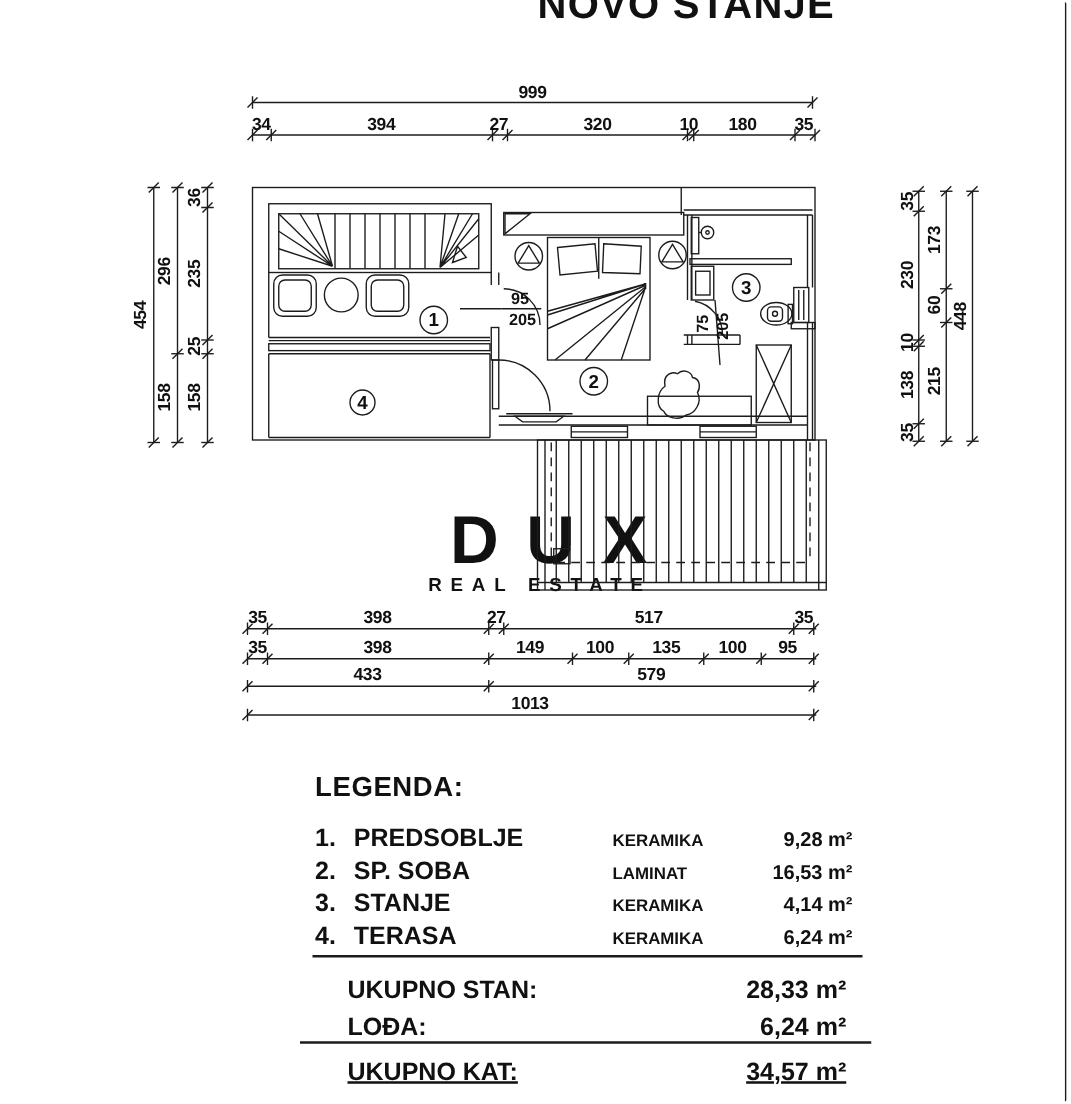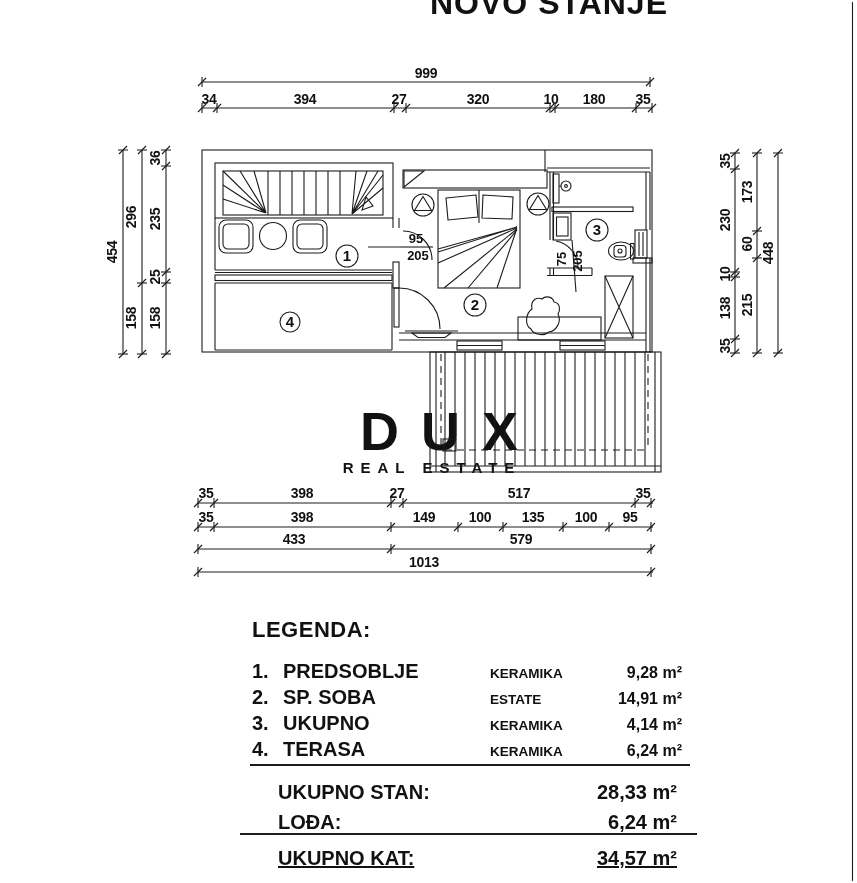--- a/index.html
+++ b/index.html
@@ -338,26 +338,26 @@
   <div class="legend-items">
     <div class="li-row">
       <span class="li-no">1.</span>
       <span class="li-name">PREDSOBLJE</span>
       <span class="li-mat">KERAMIKA</span>
       <span class="li-area">9,28 m²</span>
     </div>
     <div class="li-row">
       <span class="li-no">2.</span>
       <span class="li-name">SP. SOBA</span>
-      <span class="li-mat">ESTATE</span>
-      <span class="li-area">14,91 m²</span>
+      <span class="li-mat">LAMINAT</span>
+      <span class="li-area">16,53 m²</span>
     </div>
     <div class="li-row">
       <span class="li-no">3.</span>
-      <span class="li-name">UKUPNO</span>
+      <span class="li-name">STANJE</span>
       <span class="li-mat">KERAMIKA</span>
       <span class="li-area">4,14 m²</span>
     </div>
     <div class="li-row">
       <span class="li-no">4.</span>
       <span class="li-name">TERASA</span>
       <span class="li-mat">KERAMIKA</span>
       <span class="li-area">6,24 m²</span>
     </div>
   </div>

